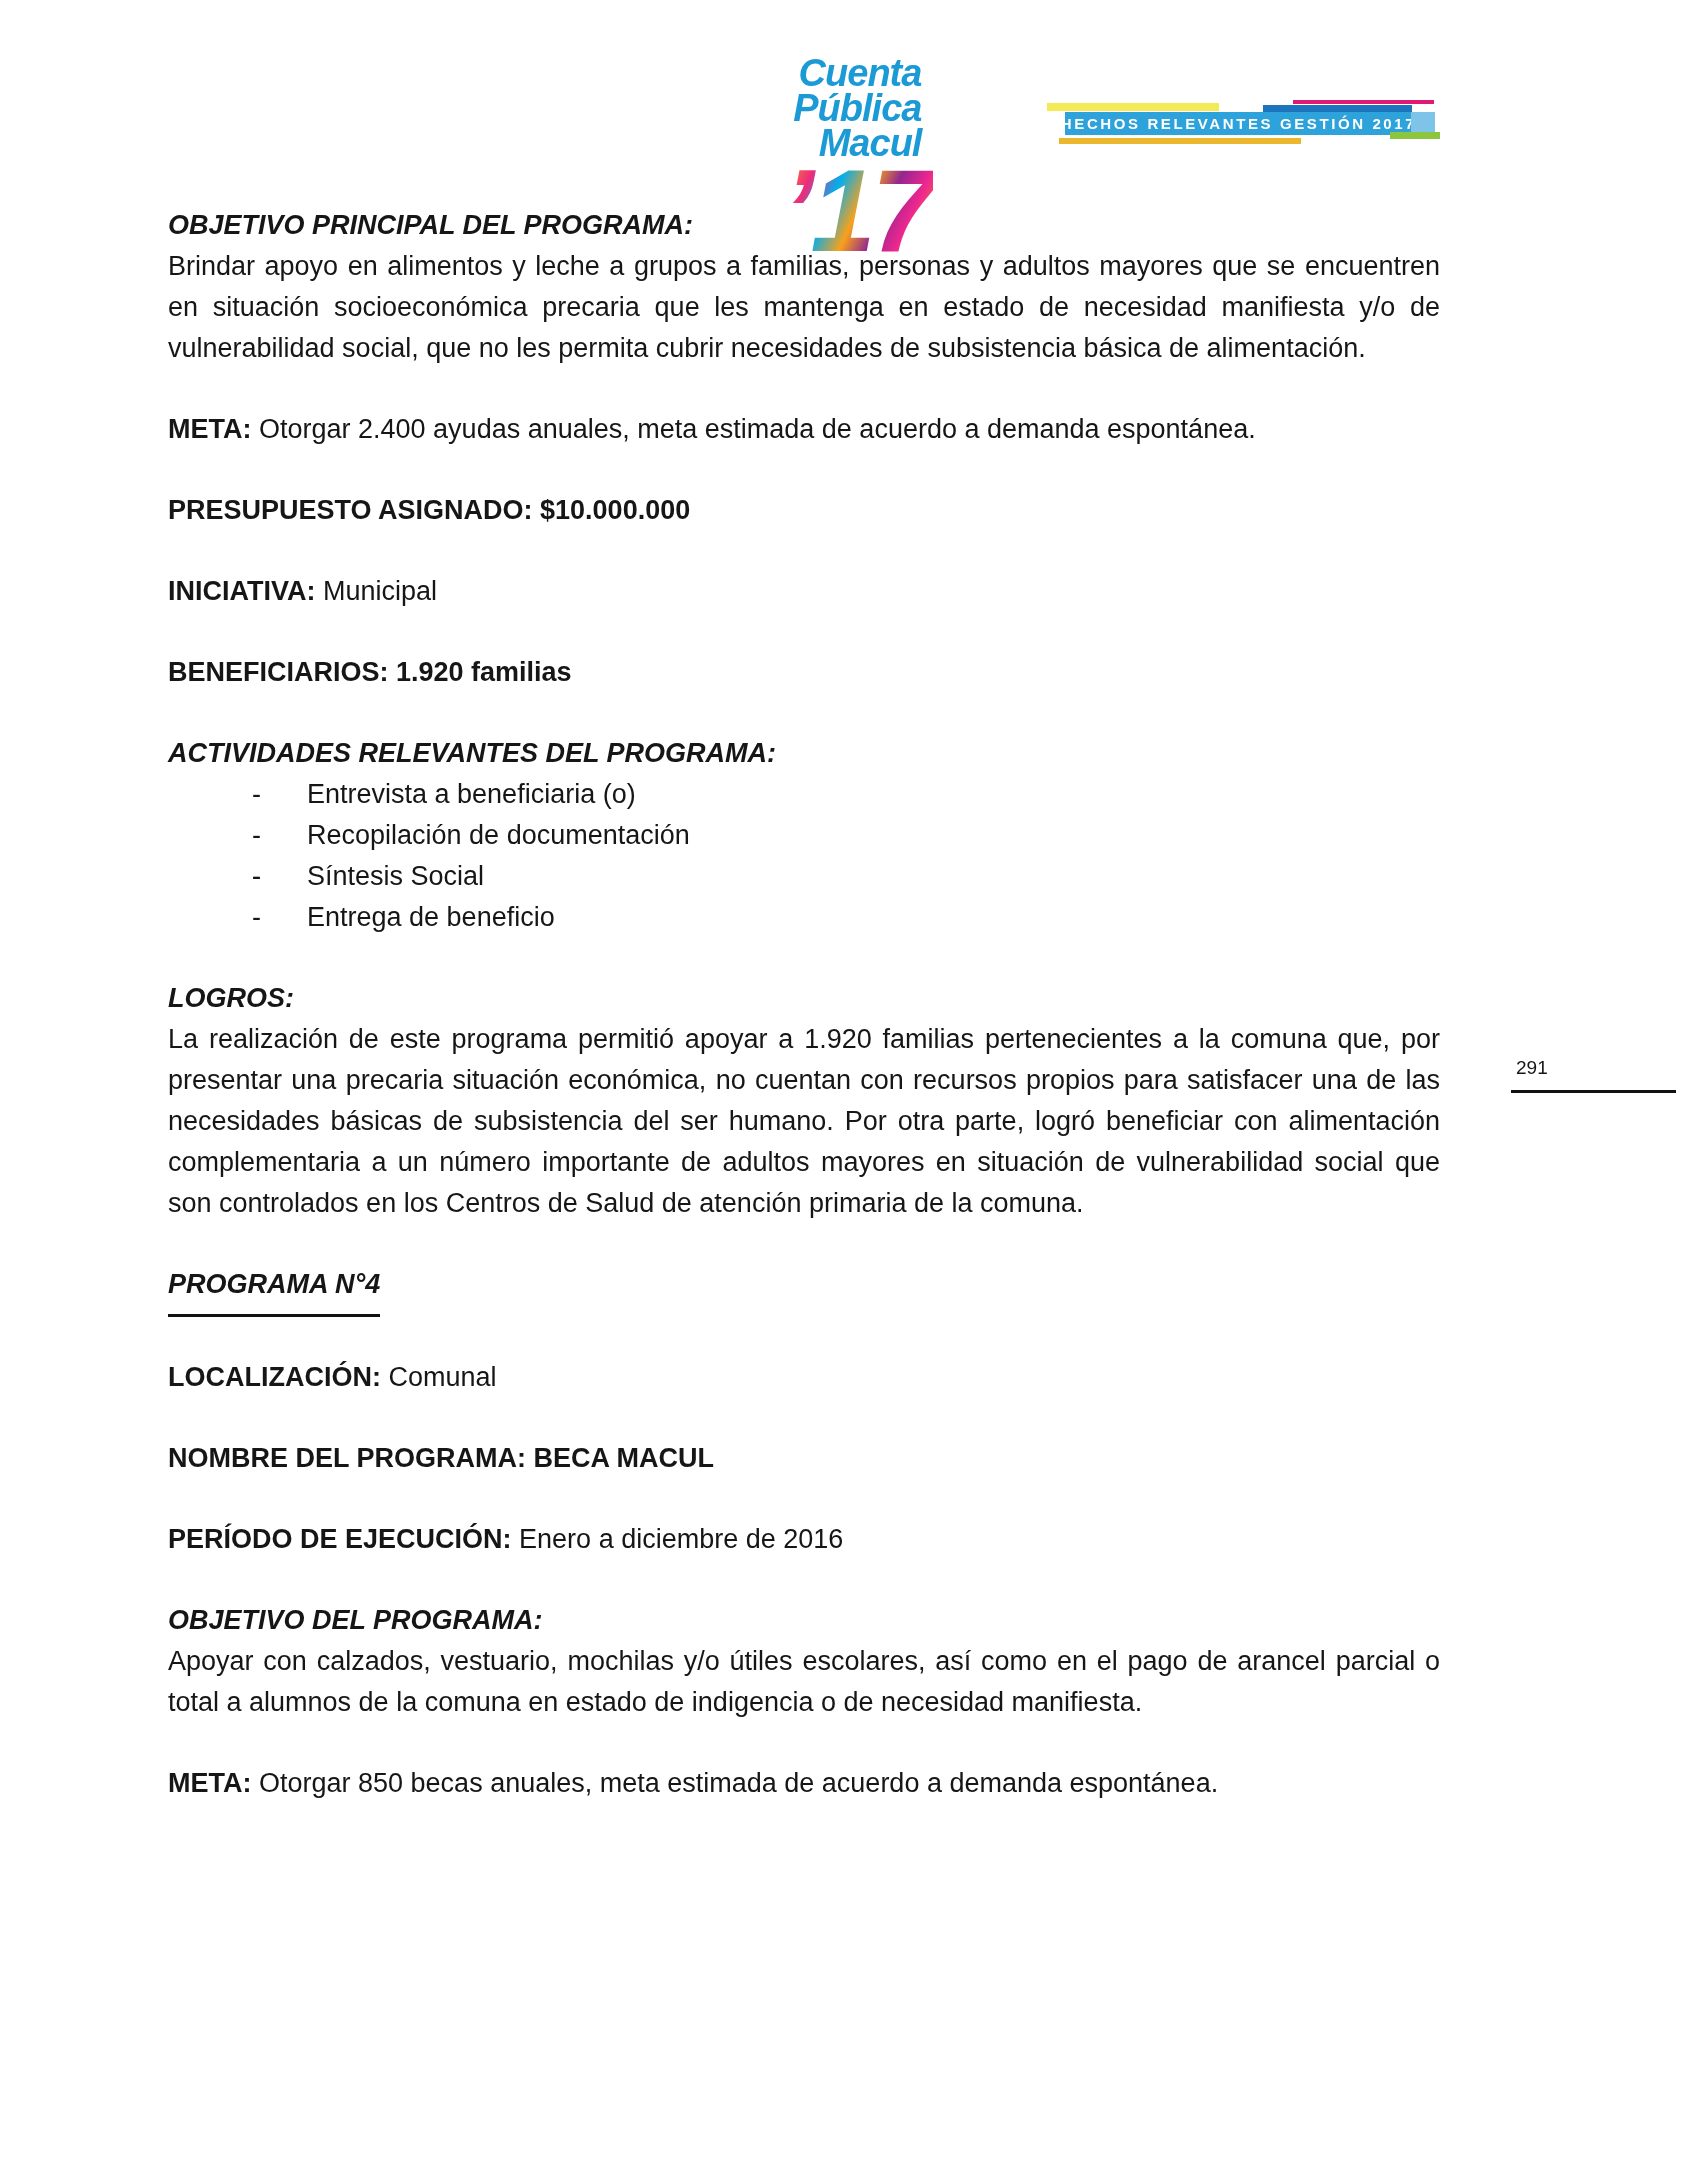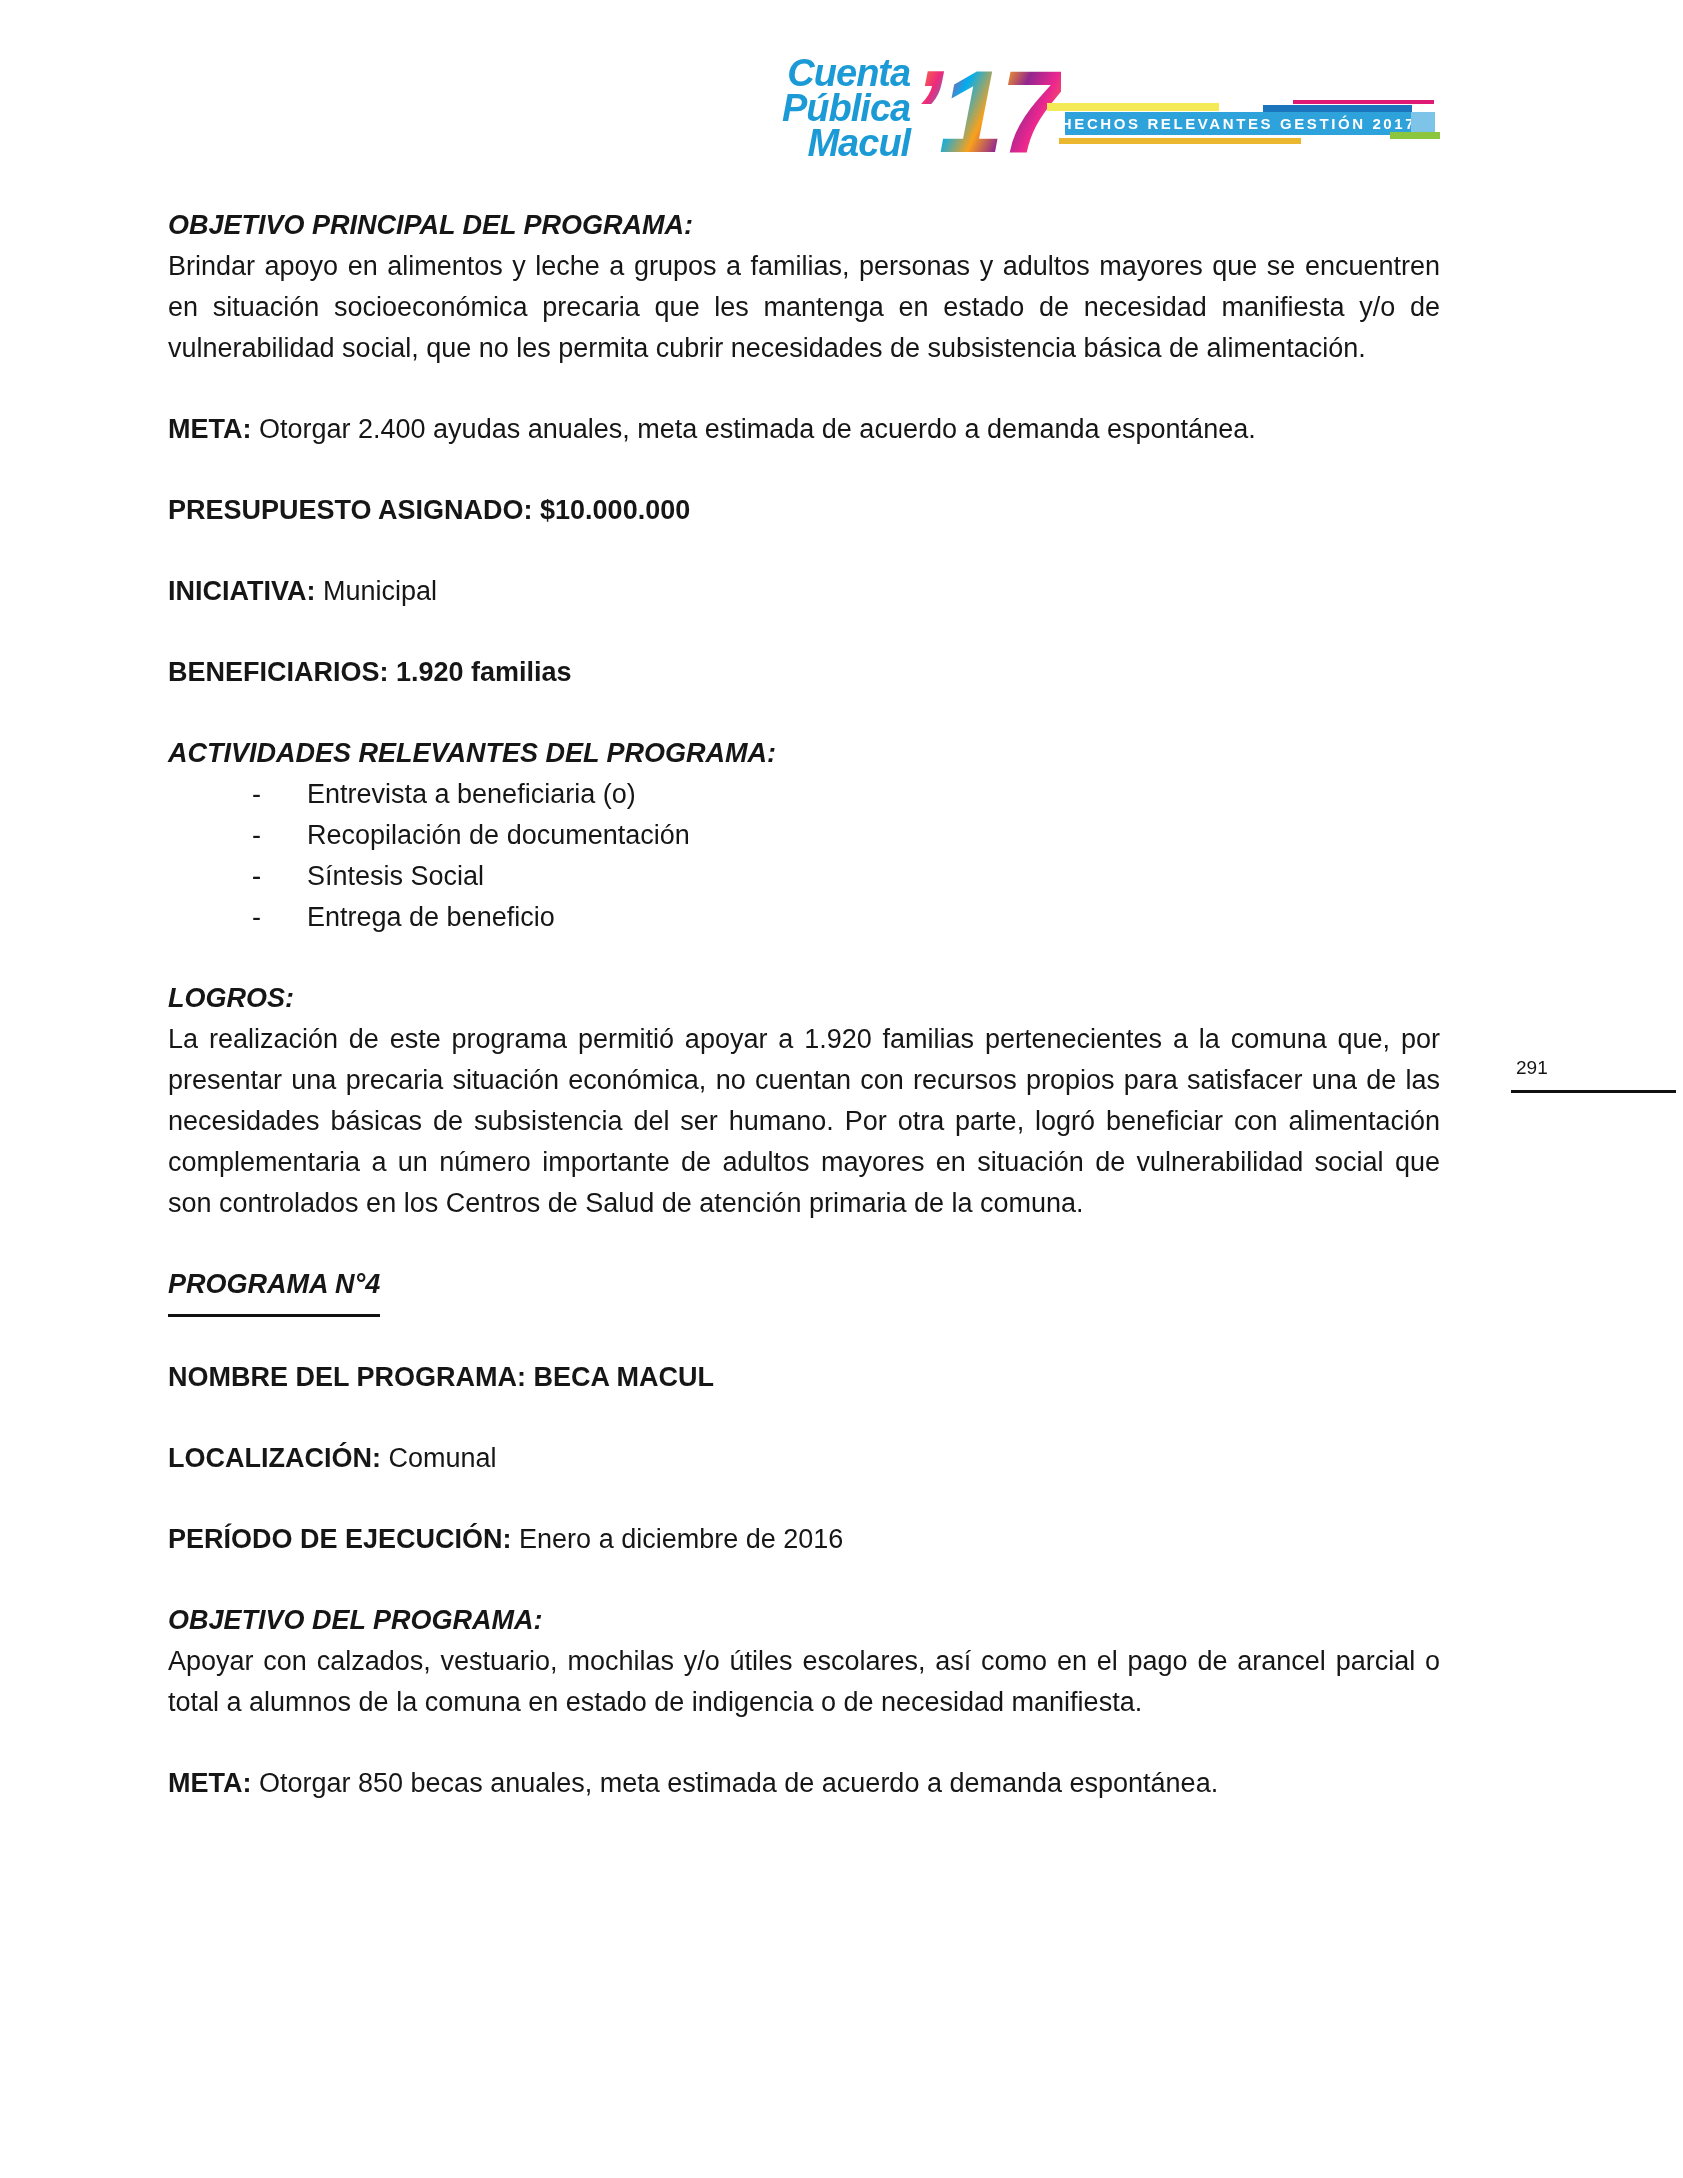--- a/index.html
+++ b/index.html
@@ -9,21 +9,21 @@
     width:1683px; height:2178px;
     background:#ffffff;
     font-family:"Liberation Sans", sans-serif;
     color:#161616;
     overflow:hidden;
   }
 
   
   .logo-block {
     position:absolute; top:48px; left:782px;
-    display:flex; align-items:flex-end;
+    display:flex; align-items:center;flex-direction:column;
   }
   .logo-wordmark {
     text-align:right;
     color:#1b9ad6;
     font-weight:bold; font-style:italic;
     font-size:38px; line-height:35px;
     letter-spacing:-1px;
     padding-top:8px;
   }
   .logo-year {
@@ -163,29 +163,29 @@
     <div class="sec">
       <div class="h">LOGROS:</div>
       <div class="para">La realización de este programa permitió apoyar a 1.920 familias pertenecientes a la comuna que, por presentar una precaria situación económica, no cuentan con recursos propios para satisfacer una de las necesidades básicas de subsistencia del ser humano.  Por otra parte, logró beneficiar con alimentación complementaria a un número importante de adultos mayores en situación de vulnerabilidad social que son controlados en los Centros de Salud de atención primaria de la comuna.</div>
     </div>
 
     <div class="sec">
       <span class="h underlined">PROGRAMA N°4</span>
     </div>
 
     <div class="sec kv">
-      <span class="kv-label">NOMBRE DEL PROGRAMA: BECA MACUL</span>
-    </div>
-
-    <div class="sec kv">
       <span class="kv-label">LOCALIZACIÓN:</span>
       <span class="kv-val">Comunal</span>
     </div>
 
     <div class="sec kv">
+      <span class="kv-label">NOMBRE DEL PROGRAMA: BECA MACUL</span>
+    </div>
+
+    <div class="sec kv">
       <span class="kv-label">PERÍODO DE EJECUCIÓN:</span>
       <span class="kv-val">Enero a diciembre de 2016</span>
     </div>
 
     <div class="sec">
       <div class="h">OBJETIVO DEL PROGRAMA:</div>
       <div class="para">Apoyar con calzados, vestuario, mochilas y/o útiles escolares, así como en el pago de arancel parcial o total a alumnos de la comuna en estado de indigencia o de necesidad manifiesta.</div>
     </div>
 
     <div class="sec kv">

